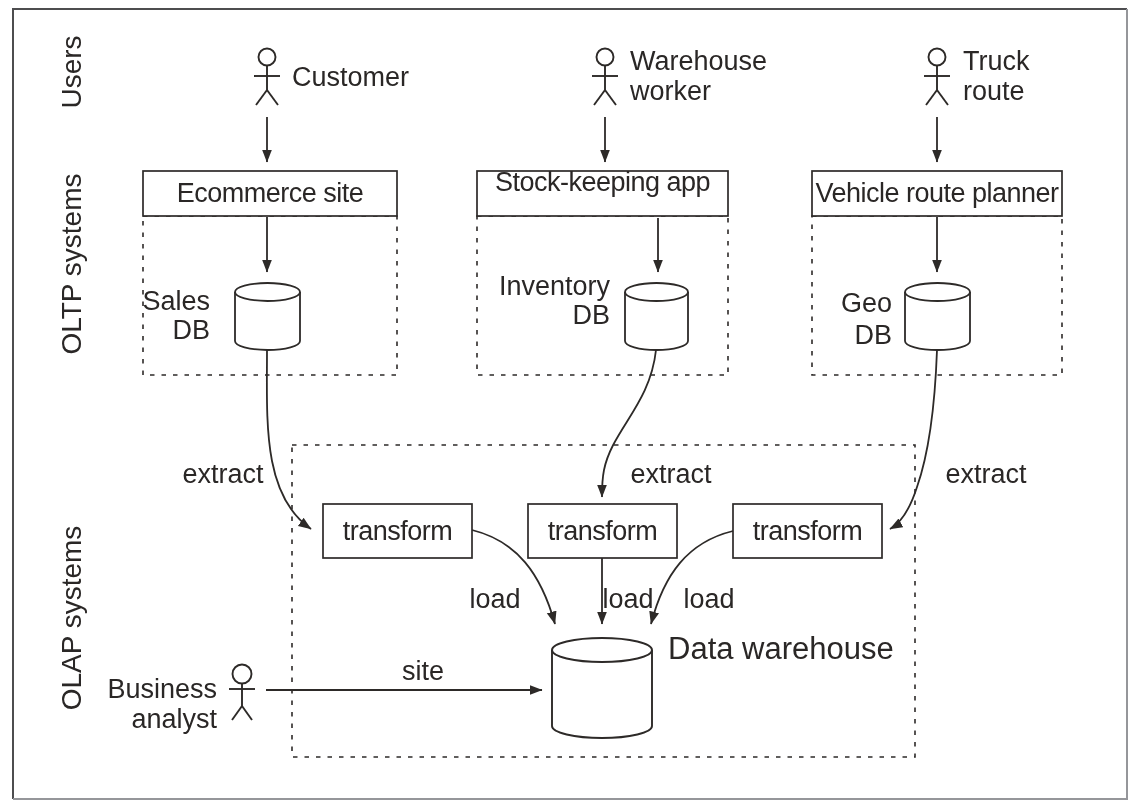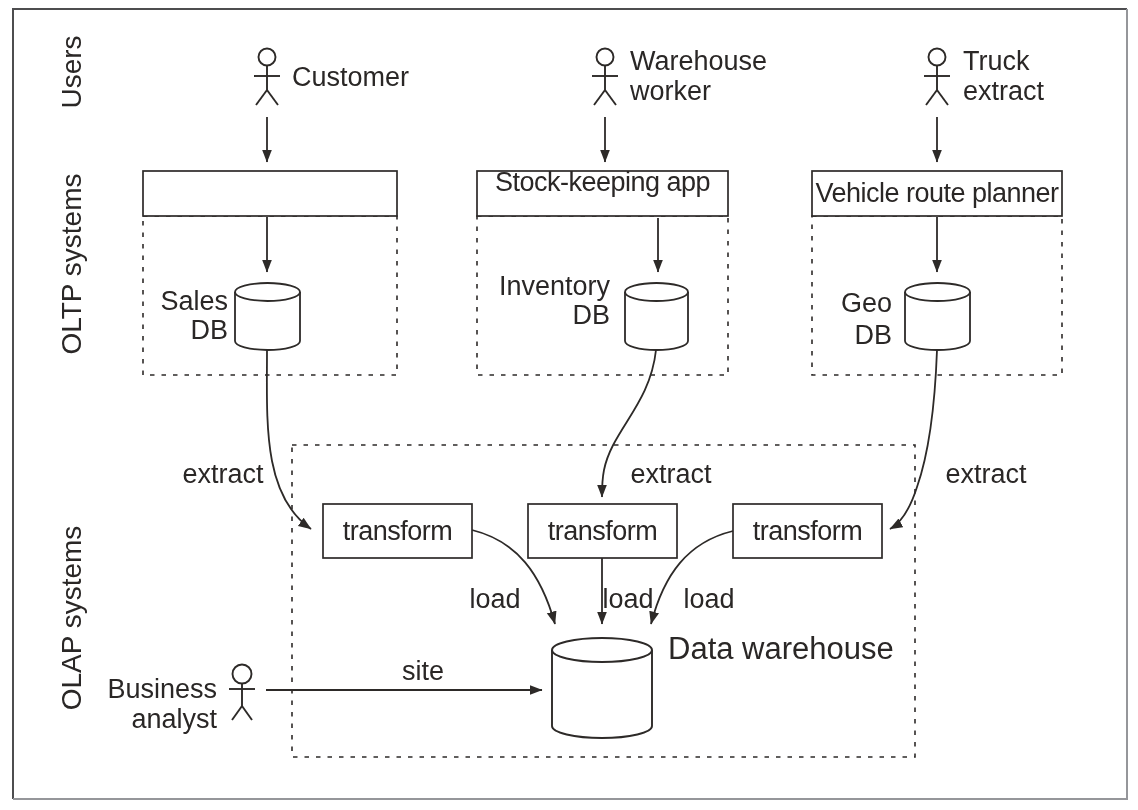--- a/index.html
+++ b/index.html
@@ -122,28 +122,29 @@
   </svg>
 
   <div class="lane" style="left:72px; top:72px;">Users</div>
   <div class="lane" style="left:72px; top:264px;">OLTP systems</div>
   <div class="lane" style="left:72px; top:618px;">OLAP systems</div>
 
   <div class="lbl nowrap" style="left:292px; top:62px;">Customer</div>
   <div class="lbl" style="left:630px; top:46px;">Warehouse
 worker</div>
   <div class="lbl" style="left:963px; top:46px;">Truck
-extract</div>
+route</div>
   <div class="lbl right" style="left:85px; top:674px; width:132px;">Business
 analyst</div>
 
+  <div class="boxlbl" style="left:143px; top:171px; width:254px; height:45px;">Ecommerce site</div>
   <div class="boxlbl" style="left:477px; top:160px; width:251px; height:45px;">Stock-keeping app</div>
   <div class="boxlbl" style="left:812px; top:171px; width:250px; height:45px;">Vehicle route planner</div>
 
-  <div class="lbl right" style="left:128px; top:287px; width:100px; line-height:29px;">Sales
+  <div class="lbl right" style="left:110px; top:287px; width:100px; line-height:29px;">Sales
 DB</div>
   <div class="lbl right" style="left:490px; top:272px; width:120px; line-height:29px;">Inventory
 DB</div>
   <div class="lbl right" style="left:792px; top:287px; width:100px; line-height:32px;">Geo
 DB</div>
 
   <div class="boxlbl" style="left:323px; top:504px; width:149px; height:54px;">transform</div>
   <div class="boxlbl" style="left:528px; top:504px; width:149px; height:54px;">transform</div>
   <div class="boxlbl" style="left:733px; top:504px; width:149px; height:54px;">transform</div>
 

